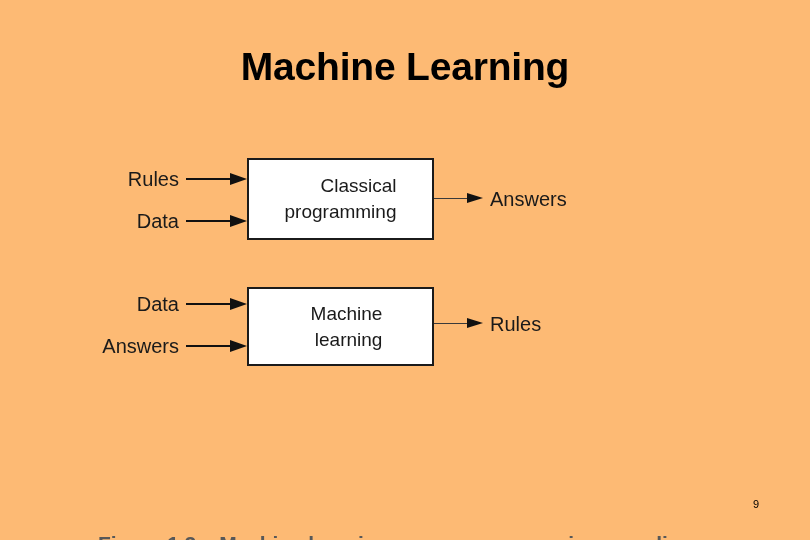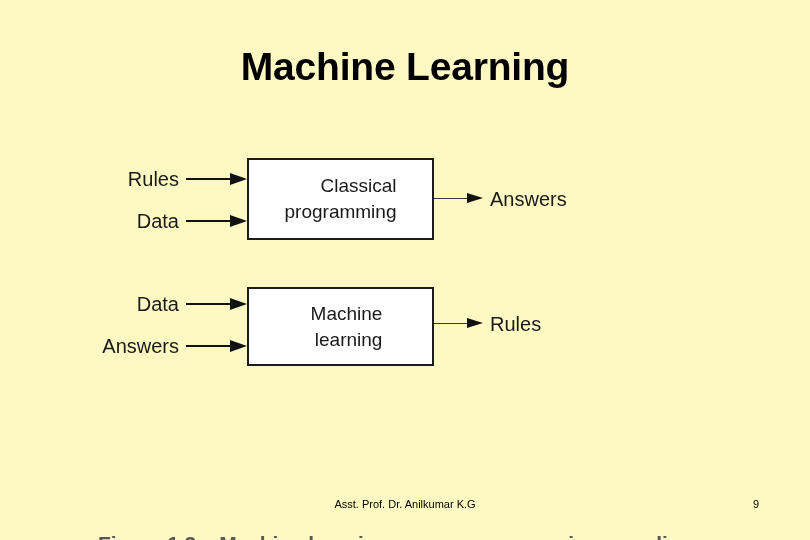--- a/index.html
+++ b/index.html
@@ -8,21 +8,21 @@
     padding: 0;
     background: #ffffff;
   }
   body {
     font-family: "Liberation Sans", sans-serif;
   }
   .slide {
     position: relative;
     width: 810px;
     height: 540px;
-    background: #fef9c3;
+    background: #fdba74;
     overflow: hidden;
   }
 
   
   .slide-title {
     position: absolute;
     left: 0;
     top: 44px;
     width: 810px;
     text-align: center;
@@ -254,16 +254,15 @@
       <div class="arrow-out">
         <div class="shaft"></div>
         <div class="head"></div>
       </div>
       <div class="out-label">Rules</div>
     </div>
 
     <div class="fig-caption">Figure 1.2    Machine learning: a new programming paradigm</div>
   </div>
 
-  <div class="footer-author">Asst. Prof. Dr. Anilkumar K.G</div>
   <div class="footer-page">9</div>
 
 </div>
 
 </body></html>

